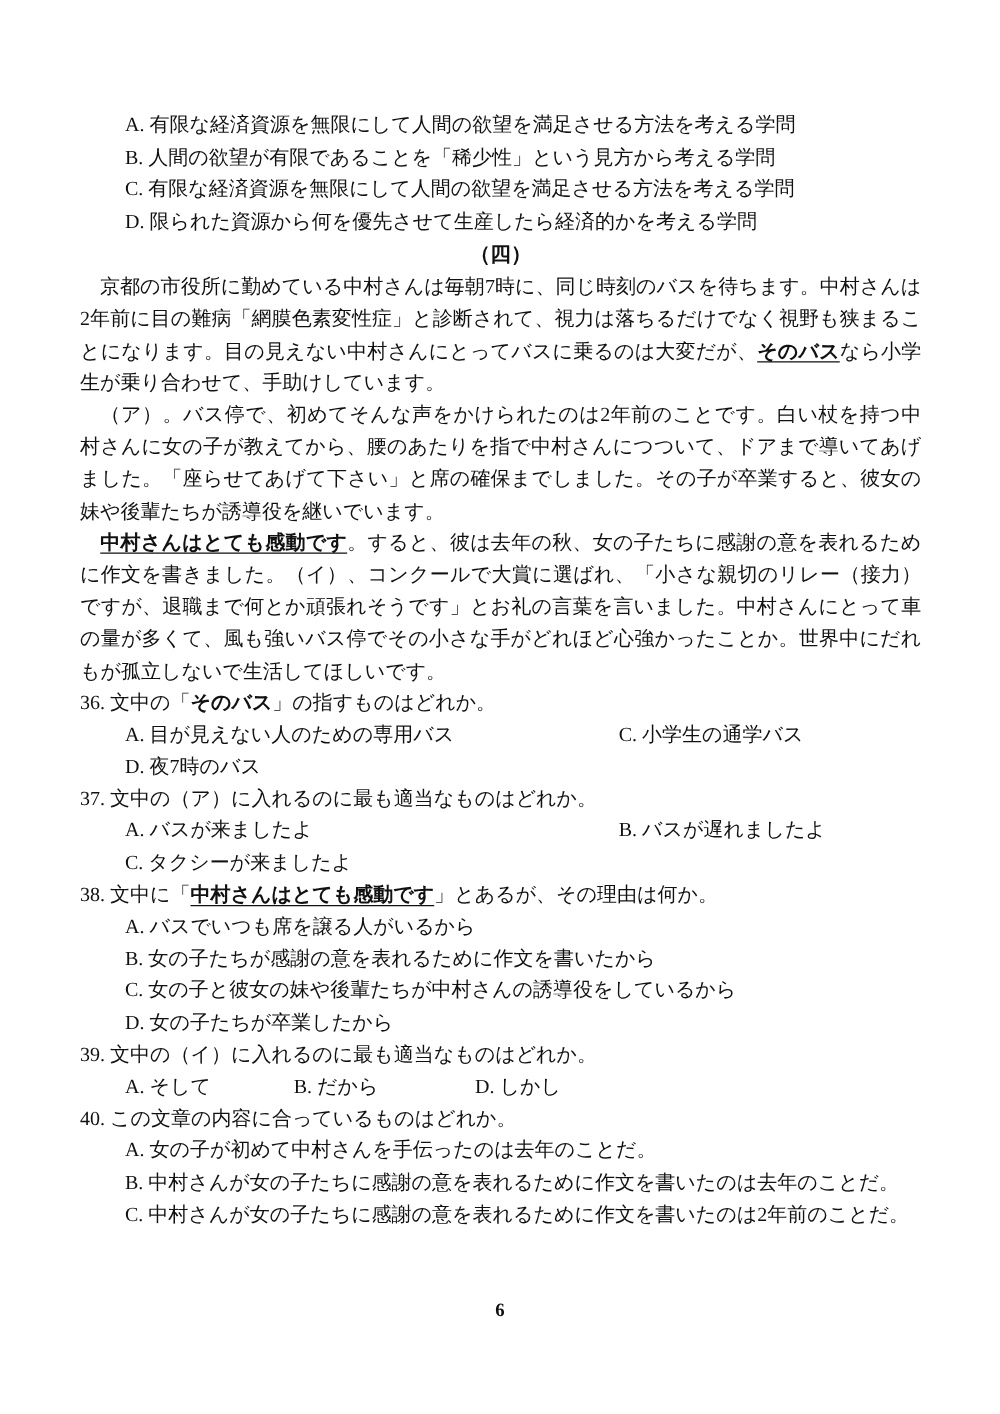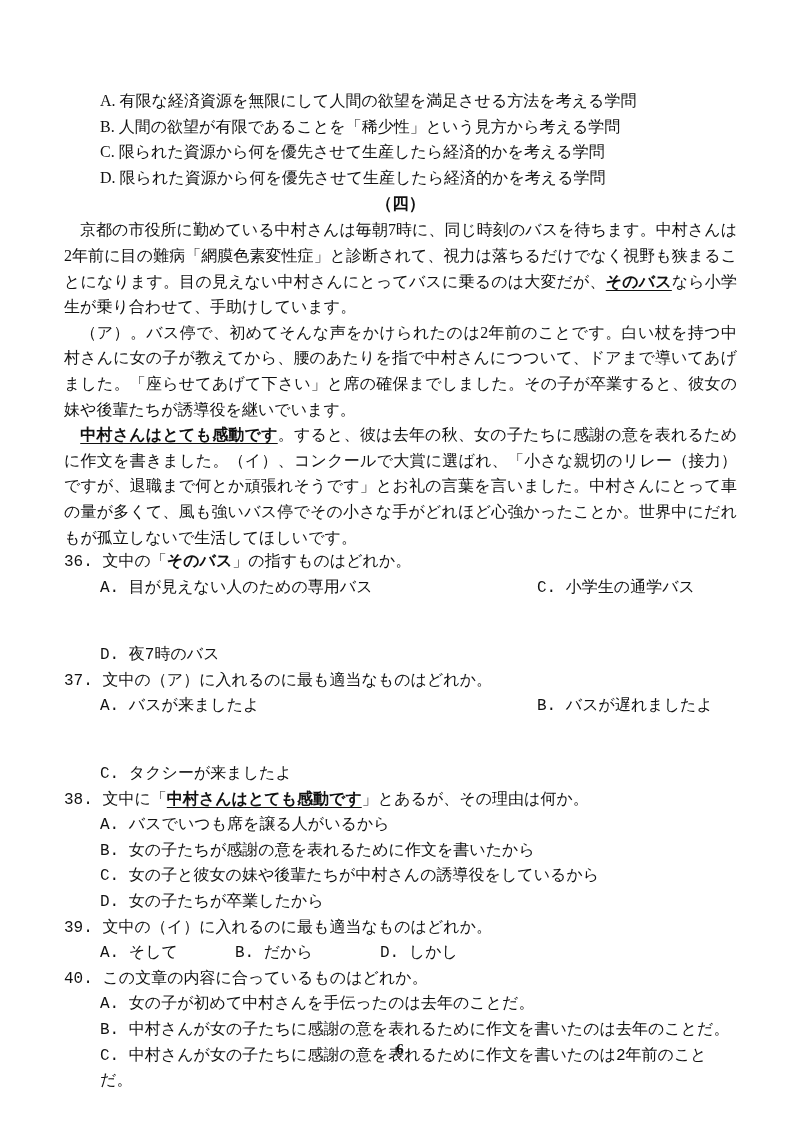--- a/index.html
+++ b/index.html
@@ -43,28 +43,27 @@
     text-align: justify;
   }
   .bu {
     font-weight: bold;
     text-decoration: underline;
     text-underline-offset: 3px;
   }
   .b {
     font-weight: bold;
   }
-  .question { margin: 0; font-family: Liberation Mono, monospace; }
+  .question { margin: 0; }
   .stem { }
   .opts { padding-left: 36px; }
   .opts.single > div { display: block; }
   .opts.two-col {
     display: grid;
     grid-template-columns: 395px 1fr;
-    gap: 42px;
   }
   .opts.four-col {
     display: grid;
     grid-template-columns: 135px 145px 148px auto;
   }
   .page-number {
     position: absolute;
     bottom: 68px;
     left: 0;
     width: 100%;
@@ -75,21 +74,21 @@
 </style>
 </head>
 <body>
 
 <div class="page">
   <div class="content">
 
     <section class="top-options">
       <div class="opt-line">A. 有限な経済資源を無限にして人間の欲望を満足させる方法を考える学問</div>
       <div class="opt-line">B. 人間の欲望が有限であることを「稀少性」という見方から考える学問</div>
-      <div class="opt-line">C. 限られた資源から何を優先させて生産したら経済的かを考える学問</div>
+      <div class="opt-line">C. 有限な経済資源を無限にして人間の欲望を満足させる方法を考える学問</div>
       <div class="opt-line">D. 限られた資源から何を優先させて生産したら経済的かを考える学問</div>
     </section>
 
     <h2 class="section-title">（四）</h2>
 
     <p class="para"><span>　京都の市役所に勤めている中村さんは毎朝7時に、同じ時刻のバスを待ちます。中村さんは2年前に目の難病「網膜色素変性症」と診断されて、視力は落ちるだけでなく視野も狭まることになります。目の見えない中村さんにとってバスに乗るのは大変だが、</span><span class="bu">そのバス</span><span>なら小学生が乗り合わせて、手助けしています。</span></p>
 
     <p class="para"><span>　（ア）。バス停で、初めてそんな声をかけられたのは2年前のことです。白い杖を持つ中村さんに女の子が教えてから、腰のあたりを指で中村さんにつついて、ドアまで導いてあげました。「座らせてあげて下さい」と席の確保までしました。その子が卒業すると、彼女の妹や後輩たちが誘導役を継いでいます。</span></p>
 
     <p class="para"><span>　</span><span class="bu">中村さんはとても感動です</span><span>。すると、彼は去年の秋、女の子たちに感謝の意を表れるために作文を書きました。（イ）、コンクールで大賞に選ばれ、「小さな親切のリレー（接力）ですが、退職まで何とか頑張れそうです」とお礼の言葉を言いました。中村さんにとって車の量が多くて、風も強いバス停でその小さな手がどれほど心強かったことか。世界中にだれもが孤立しないで生活してほしいです。</span></p>

